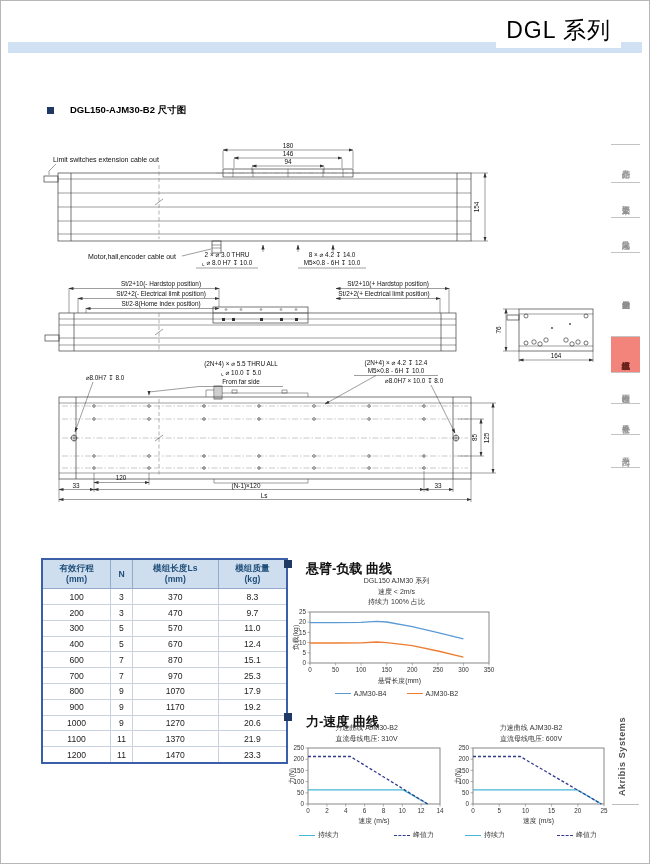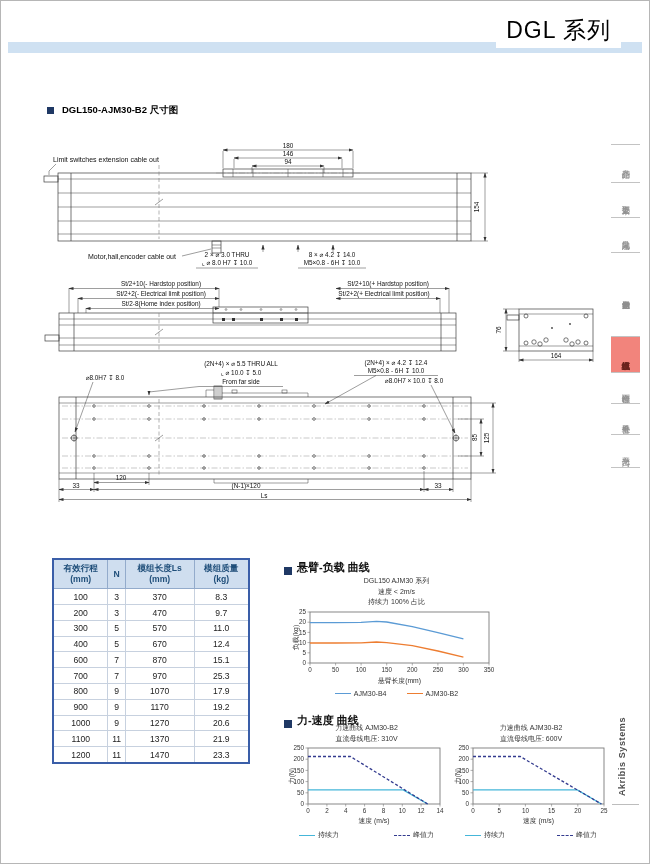--- a/index.html
+++ b/index.html
@@ -5,35 +5,35 @@
   html,body{margin:0;padding:0;background:#e9e9e9;}
   .page{position:relative;width:650px;height:864px;background:#fff;margin:0 auto;
         font-family:"Liberation Sans","DejaVu Sans",sans-serif;border:1px solid #b6b6b6;
         box-sizing:border-box;overflow:hidden;}
   .band{position:absolute;left:7px;top:41px;right:7px;height:11px;background:#cfe1f2;}
   .series-title{position:absolute;top:12px;right:28px;background:#fff;padding:2px 10px;
         font-size:23px;color:#000;z-index:2;letter-spacing:1px;white-space:nowrap;}
   .h1wrap{position:absolute;left:48px;top:62px;}
   .h1{display:inline-block;font-size:17.5px;font-weight:600;color:#111;
       border-bottom:1.6px solid #222;padding:0 3px 6px 0;letter-spacing:.5px;}
-  .subhead{position:absolute;left:46px;top:103px;display:flex;align-items:center;gap:8px;
+  .subhead{position:absolute;left:46px;top:103px;display:flex;align-items:center;gap:16px;
       font-size:9.5px;font-weight:bold;color:#000;}
   .sq7{width:7px;height:7px;background:#1f3864;flex:0 0 auto;}
-  .sechead{position:absolute;display:flex;align-items:flex-end;gap:5px;
-      font-size:11px;font-weight:bold;color:#111;}
+  .sechead{position:absolute;display:flex;align-items:flex-start;gap:14px;
+      font-size:13px;font-weight:bold;color:#111;}
   .sq8{width:8px;height:8px;background:#1f3864;flex:0 0 auto;}
   .dwg{position:absolute;}
   svg text{font-family:"Liberation Sans","DejaVu Sans",sans-serif;}
   .dl{stroke:#3d3d3d;stroke-width:0.7;fill:none;}
   .dlt{stroke:#3d3d3d;stroke-width:0.5;fill:none;}
   .dt{font-size:6.4px;fill:#111;}
   .dc{stroke:#909090;stroke-width:0.5;fill:none;stroke-dasharray:6 2 1.5 2;}
   .ds{stroke:#808080;stroke-width:0.6;fill:none;stroke-dasharray:4 2.5;}
-  .spec-table{position:absolute;left:40px;top:557px;width:198px;border-collapse:collapse;
-      border:2px solid #3a5ea8;margin-left:11px;}
+  .spec-table{position:absolute;left:40px;top:557px;width:247px;border-collapse:collapse;
+      border:2px solid #3a5ea8;}
   .spec-table th{background:#cfdeef;color:#1f4e79;font-size:8.6px;padding:3px 1px;
       border:1px solid #93abcb;line-height:1.3;font-weight:bold;}
   .spec-table td{font-size:8.6px;color:#222;text-align:center;padding:2.4px 1px;
       border:1px solid #c7d1df;}
   .chart-block{position:absolute;}
   .ctitles{font-size:7px;color:#333;text-align:center;line-height:1.5;margin-bottom:1px;}
   .plotbox{fill:none;stroke:#7a7a7a;stroke-width:0.9;}
   .tk{stroke:#7a7a7a;stroke-width:0.6;}
   .tkt{font-size:6.3px;fill:#333;}
   .axl{font-size:6.8px;fill:#333;}

